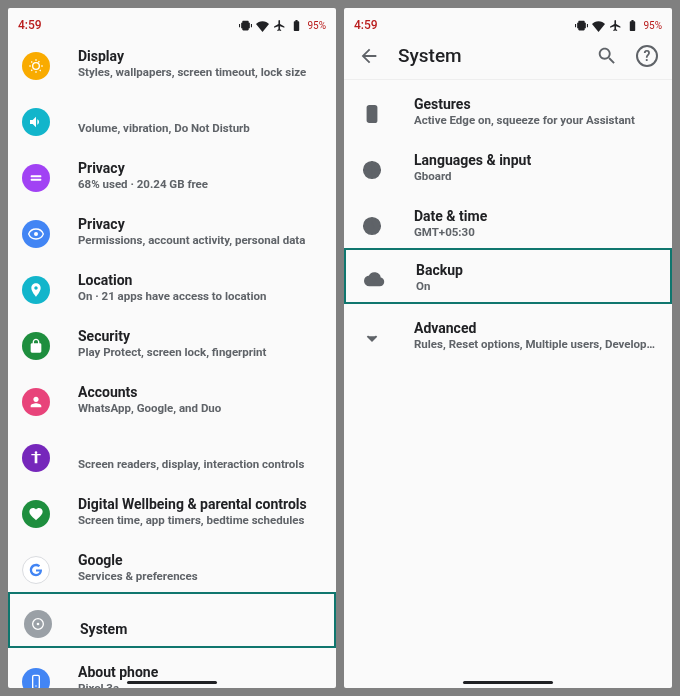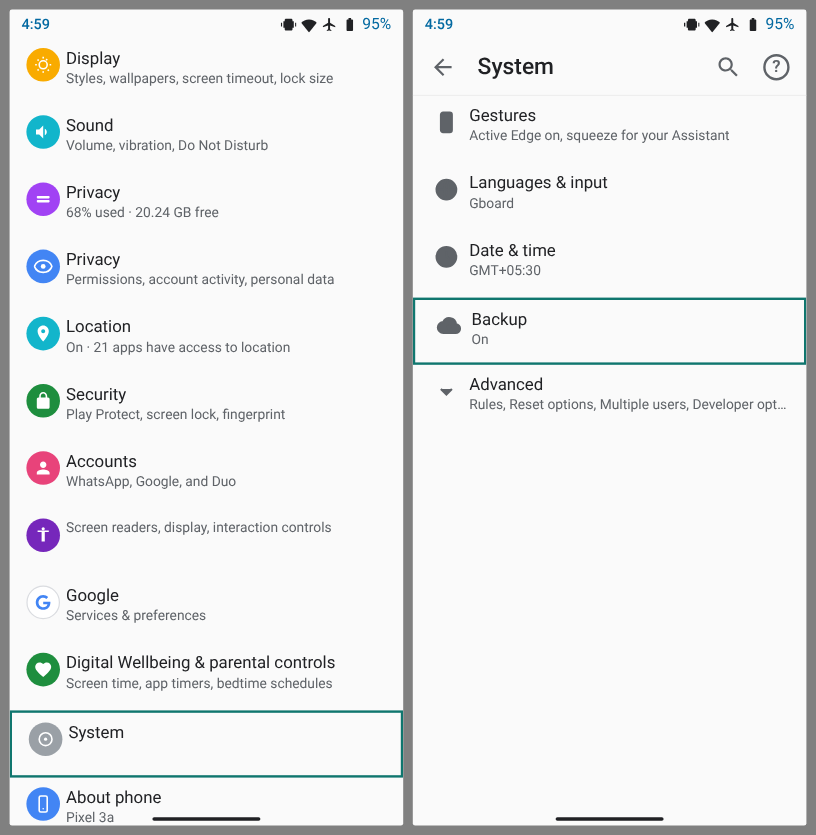--- a/index.html
+++ b/index.html
@@ -20,28 +20,28 @@
     border-radius: 2px;
     overflow: hidden;
     position: relative;
     display: flex;
     flex-direction: column;
   }
   
   .status {
     height: 24px;
     display: flex;
-    align-items: center;
+    align-items: flex-end;
     padding: 0 10px;
     font-size: 12px;
-    color: #0369a1;
+    color: #b91c1c;
   }
   .status .clock { font-weight: 500; }
   .status .spacer { flex: 1; }
-  .status .icons { display: flex; align-items: center; gap: 4px; font-size: 13px; }
+  .status .icons { display: flex; align-items: center; gap: 4px; font-size: 10px; }
   .status .icons svg { width: 13px; height: 13px; fill: #202124; }
   
   .header {
     height: 48px;
     display: flex;
     align-items: center;
     padding: 0 14px;
     gap: 18px;
     border-bottom: 1px solid #eee;
   }
@@ -55,25 +55,26 @@
   .header .help-circle {
     width: 22px; height: 22px; border: 2px solid #5f6368;
     border-radius: 50%; display: flex; align-items: center;
     justify-content: center; font-size: 14px; font-weight: 600;
     color: #5f6368;
   }
   
   .list { flex: 1; overflow: hidden; }
   .item {
     display: flex;
-    align-items: flex-start;
+    align-items: flex-end;
     min-height: 56px;
     padding: 8px 14px 8px 14px;
-    gap: 5px;
+    gap: 28px;
     position: relative;
+    font-weight: bold;
   }
   .item .icon-circle {
     width: 28px; height: 28px; border-radius: 50%;
     display: flex; align-items: center; justify-content: center;
     flex-shrink: 0;
   }
   .item .icon-circle svg { width: 16px; height: 16px; fill: #fff; }
   .item .icon-flat {
     width: 28px; height: 28px;
     display: flex; align-items: center; justify-content: center;
@@ -150,21 +151,20 @@
       </div>
     </div>
 
     <div class="item">
       <div class="icon-circle" style="background:#12b5cb">
         <svg viewBox="0 0 24 24">
             <path d="M3 9v6h4l5 5V4L7 9H3zm13.5 3c0-1.77-1.02-3.29-2.5-4.03v8.05c1.48-.73 2.5-2.25 2.5-4.02z"></path>
           </svg>
       </div>
       <div class="txt">
-        <div class="title-t">Sound</div>
         <div class="sub">Volume, vibration, Do Not Disturb</div>
       </div>
     </div>
 
     <div class="item">
       <div class="icon-circle" style="background:#a142f4">
         <svg viewBox="0 0 24 24">
             <rect x="4" y="8" width="16" height="3" rx="1"></rect>
             <rect x="4" y="13" width="16" height="3" rx="1"></rect>
           </svg>
@@ -230,40 +230,40 @@
             <circle cx="12" cy="4" r="2"></circle>
             <path d="M19 8h-5v12h-2v-6h-0v6H10V8H5V6h14v2z"></path>
           </svg>
       </div>
       <div class="txt">
         <div class="sub">Screen readers, display, interaction controls</div>
       </div>
     </div>
 
     <div class="item">
+      <div class="icon-circle" style="background:#1e8e3e">
+        <svg viewBox="0 0 24 24">
+            <path d="M12 21.35l-1.45-1.32C5.4 15.36 2 12.28 2 8.5 2 5.42 4.42 3 7.5 3c1.74 0 3.41.81 4.5 2.09C13.09 3.81 14.76 3 16.5 3 19.58 3 22 5.42 22 8.5c0 3.78-3.4 6.86-8.55 11.54L12 21.35z"></path>
+          </svg>
+      </div>
+      <div class="txt">
+        <div class="title-t">Digital Wellbeing &amp; parental controls</div>
+        <div class="sub">Screen time, app timers, bedtime schedules</div>
+      </div>
+    </div>
+
+    <div class="item">
       <div class="icon-circle" style="background:#fff;border:1px solid #dadce0">
         <svg viewBox="0 0 24 24">
             <path fill="#4285F4" d="M21.35 11.1H12v3.2h5.35c-.5 2.4-2.6 3.7-5.35 3.7-3.25 0-5.9-2.65-5.9-5.9s2.65-5.9 5.9-5.9c1.5 0 2.85.55 3.9 1.45l2.4-2.4C16.6 3.55 14.45 2.7 12 2.7 6.85 2.7 2.7 6.85 2.7 12S6.85 21.3 12 21.3c5.4 0 9-3.8 9-9.15 0-.35-.05-.7-.1-1.05h.45z"></path>
           </svg>
       </div>
       <div class="txt">
         <div class="title-t">Google</div>
         <div class="sub">Services &amp; preferences</div>
-      </div>
-    </div>
-
-    <div class="item">
-      <div class="icon-circle" style="background:#1e8e3e">
-        <svg viewBox="0 0 24 24">
-            <path d="M12 21.35l-1.45-1.32C5.4 15.36 2 12.28 2 8.5 2 5.42 4.42 3 7.5 3c1.74 0 3.41.81 4.5 2.09C13.09 3.81 14.76 3 16.5 3 19.58 3 22 5.42 22 8.5c0 3.78-3.4 6.86-8.55 11.54L12 21.35z"></path>
-          </svg>
-      </div>
-      <div class="txt">
-        <div class="title-t">Digital Wellbeing &amp; parental controls</div>
-        <div class="sub">Screen time, app timers, bedtime schedules</div>
       </div>
     </div>
 
     <div class="item highlight">
       <div class="icon-circle" style="background:#9aa0a6">
         <svg viewBox="0 0 24 24">
             <circle cx="12" cy="12" r="8" fill="none" stroke="#fff" stroke-width="2"></circle>
             <circle cx="12" cy="12" r="2"></circle>
           </svg>
       </div>

